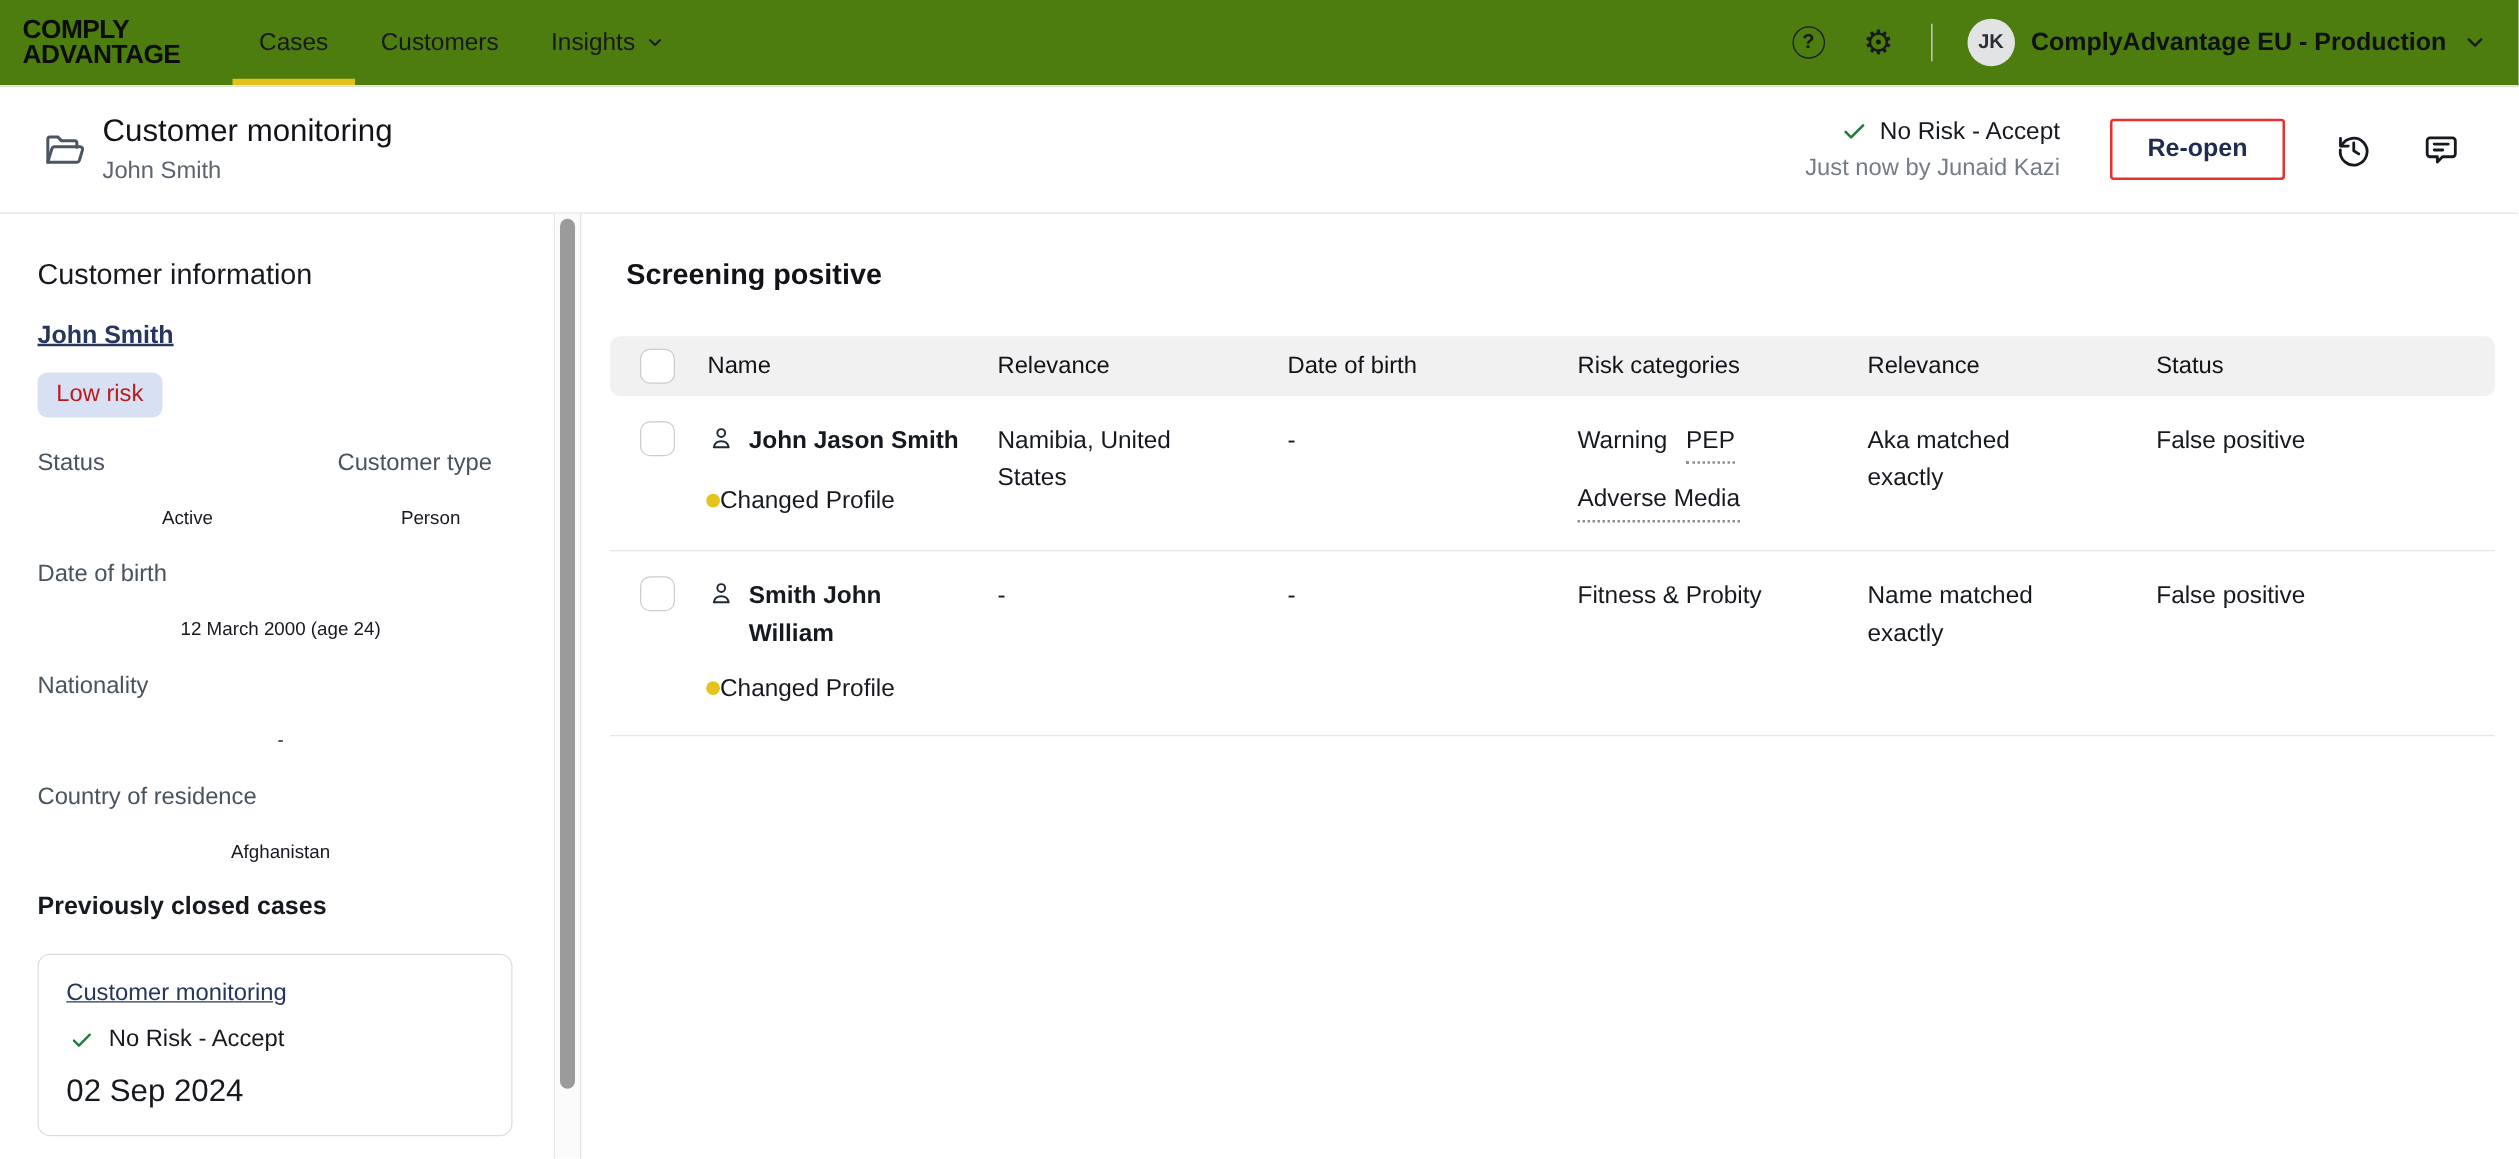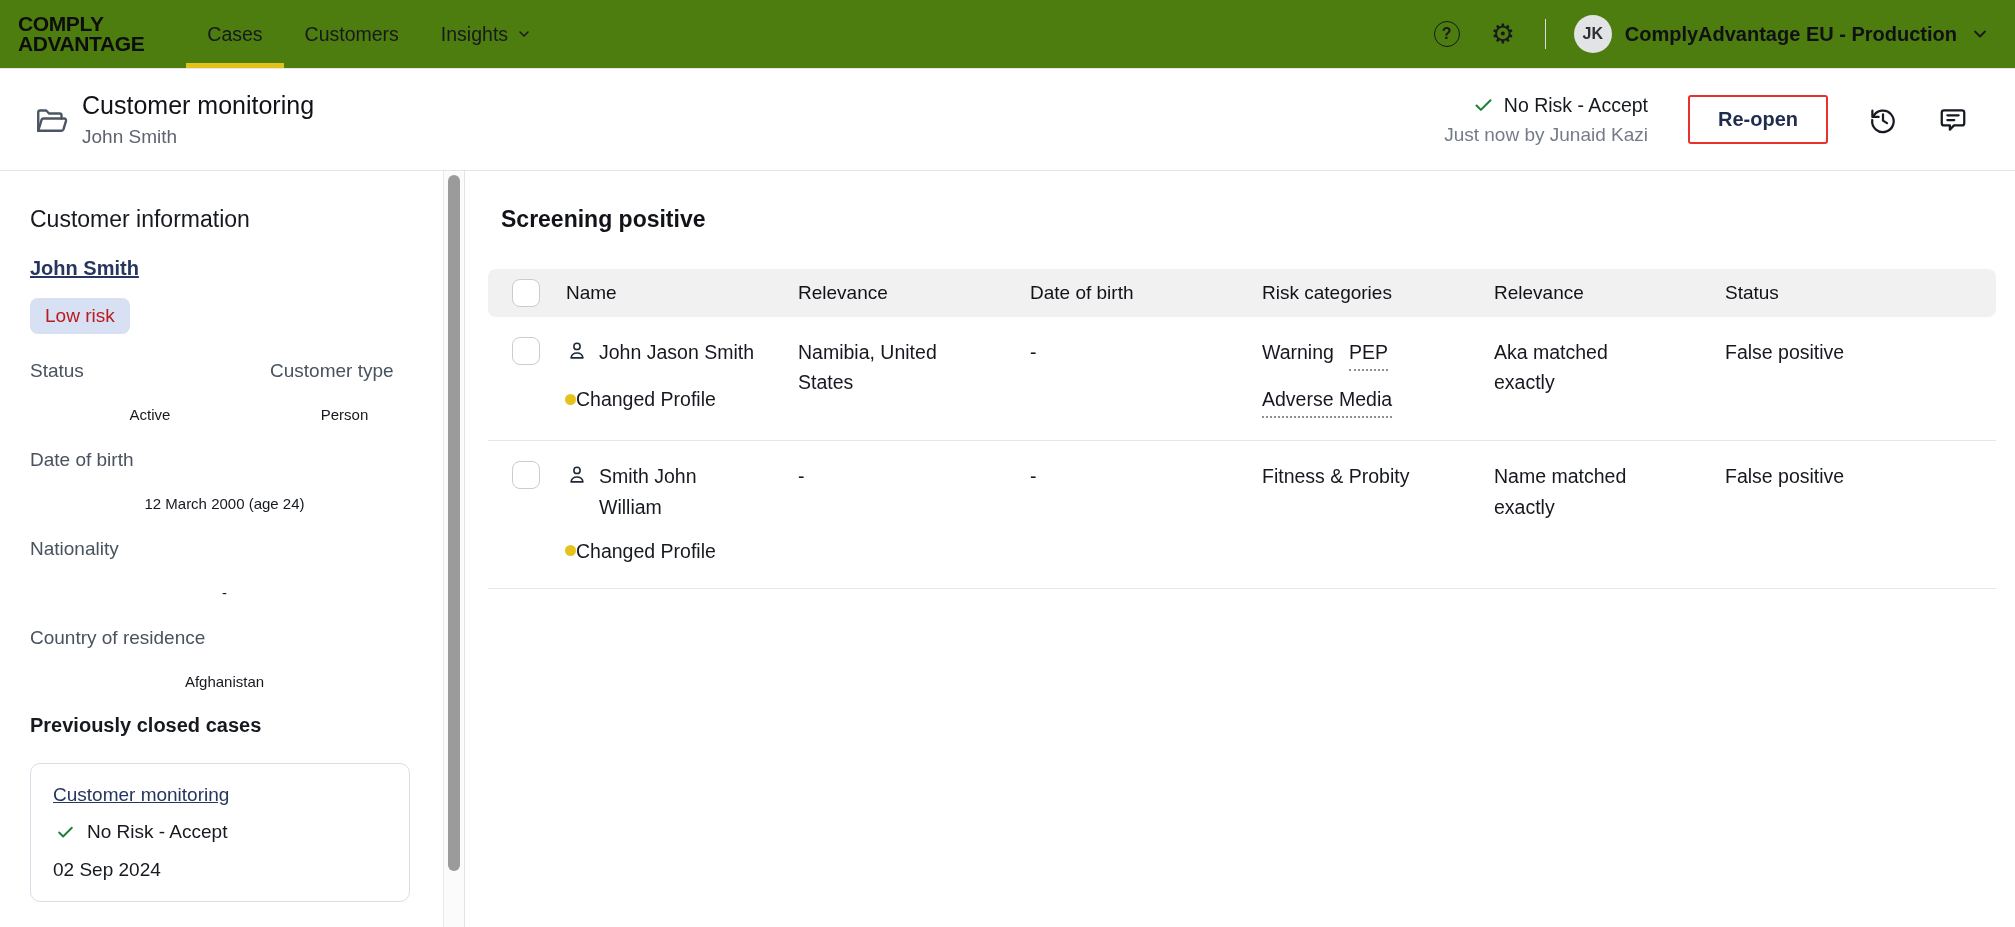--- a/index.html
+++ b/index.html
@@ -55,41 +55,41 @@
                 font-size:19px; padding:7px 15px; border-radius:8px; }
   .field-grid { display:grid; grid-template-columns:240px 1fr; margin-top:26px; }
   .f-label { font-size:19px; color:#49525f; }
   .f-value { font-size:15px; color:#16191f; margin-top:24px;text-align:center; }
   .field { margin-top:26px; }
   .prev-heading { margin-top:24px; font-size:20px; font-weight:700; color:#16191f; }
   .case-card { margin-top:26px; border:1px solid #d9dde8; border-radius:10px; padding:20px 22px; width:380px; }
   .card-link { font-size:19px; color:#26365e; text-decoration:underline; cursor:pointer; }
   .card-resolution { display:flex; align-items:center; gap:12px; margin-top:15px;
                      font-size:19px; color:#16191f; padding-left:3px; }
-  .card-date { margin-top:16px; font-size:19px; color:#16191f; }
+  .card-date { margin-top:16px; font-size:25px; color:#16191f; }
 
   .sb-scrollbar { width:22px; background:#fbfbfb; border-left:1px solid #e8e9ec;
                   border-right:1px solid #e3e4e8; position:relative; }
   .sb-thumb { position:absolute; left:4px; top:4px; width:12px; height:696px;
               border-radius:6px; background:#9b9b9b; cursor:grab; }
 
   
   .main { flex:1; padding:35px 19px 0 23px; }
   .main-heading { font-size:23px; font-weight:600; color:#111318; margin-left:13px; }
   .table { margin-top:36px; }
   .t-row { display:grid; grid-template-columns:78px 232px 232px 232px 232px 231px 1fr; }
   .t-head { background:#f1f1f2; border-radius:8px; height:48px; align-items:center; }
   .th { font-size:19px; color:#111318; }
   .cb-cell { padding-left:24px; display:flex; align-items:center; }
   .checkbox { width:28px; height:28px; border:1.5px solid #c9ccd1; border-radius:8px;
               background:#fff; cursor:pointer; }
   .body-row { padding:0; border-bottom:1px solid #e5e6ea; }
   .body-row > div { padding-top:20px; padding-bottom:22px; }
   .cell { font-size:19.5px; color:#16191f; line-height:1.55; }
-  .name-line { display:flex; align-items:flex-start; gap:11px; }
+  .name-line { display:flex; align-items:flex-start; gap:11px;font-weight:bold; }
   .person-svg { flex:0 0 auto; margin-top:3px; }
   .name-text { max-width:168px; }
   .tag-line { display:flex; align-items:center; margin-top:14px; }
   .dot { width:11px; height:11px; border-radius:50%; background:#e5c21c; flex:0 0 auto; margin-left:-1px; }
   .countries-text { max-width:152px; display:inline-block; }
   .relevance-text { max-width:174px; display:inline-block; }
   .risk-line { display:flex; align-items:baseline; gap:15px; }
   .risk-link { border-bottom:2px dotted #8a8f98; padding-bottom:2px; cursor:pointer; }
   .risk-link2 { display:inline-block; margin-top:13px; }
   .risk-link:empty, .risk-link2:empty { display:none; border:none; }

